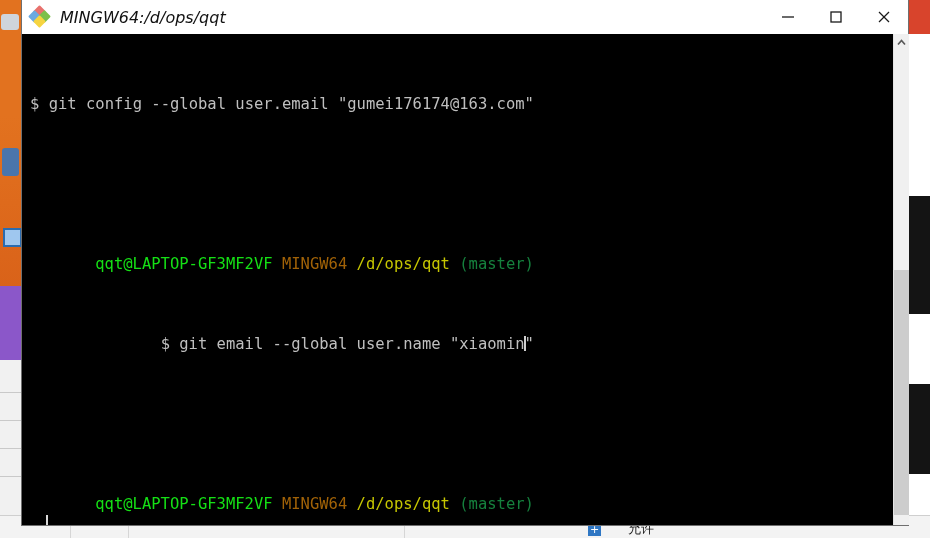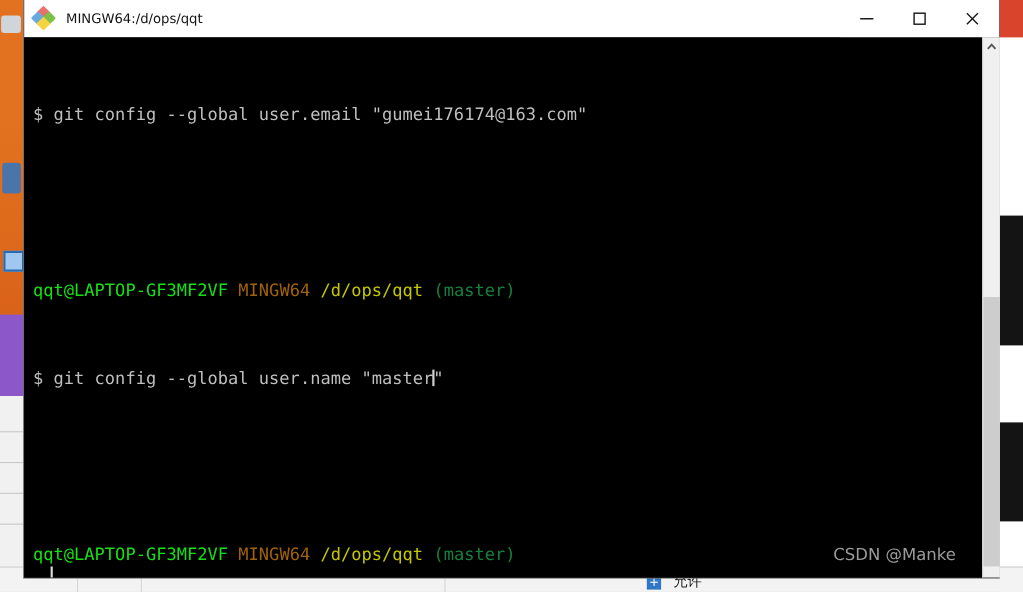--- a/index.html
+++ b/index.html
@@ -163,24 +163,25 @@
     border-radius: 1px;
   }
   #app-icon i.d-red    { left: 5px;  top: 0px;  background: #e8716d; }
   #app-icon i.d-blue   { left: 0px;  top: 5px;  background: #6aa9e0; }
   #app-icon i.d-green  { left: 10px; top: 5px;  background: #7cc04a; }
   #app-icon i.d-yellow { left: 5px;  top: 10px; background: #f6d440; }
 
   #win-title {
     margin-left: 10px;
     font-family: "DejaVu Sans", "Liberation Sans", sans-serif;
-    font-size: 12px;
+    font-size: 16px;
     color: #121212;
     white-space: nowrap;
     letter-spacing: 0px;
+    font-style: italic;
   }
   #win-controls {
     margin-left: auto;
     display: flex;
     height: 34px;
   }
   .wc {
     width: 48px; height: 34px;
     display: flex;
     align-items: center;
@@ -190,20 +191,21 @@
   .wc svg { display: block; }
 
   
   #term {
     position: absolute;
     left: 0; top: 34px;
     width: 871px;
     height: 491px;
     background: #000000;
     overflow: hidden;
+    text-align: right;
   }
   #term-inner {
     position: absolute;
     left: 8px; top: 0px;
     font-family: "DejaVu Sans Mono", "Liberation Mono", monospace;
     font-size: 15.5px;
     line-height: 20px;
     white-space: pre;
     color: #bfbfbf;
   }
@@ -284,21 +286,21 @@
   <div class="bg-right-dark1"></div>
   <div class="bg-right-dark2"></div>
 
   <div class="bg-bottom-bar">
     <div class="bb-seg" style="left:70px;  height:18px;"></div>
     <div class="bb-seg" style="left:128px; height:18px;"></div>
     <div class="bb-seg" style="left:404px; height:18px;"></div>
 
     <div class="bb-text" style="left:512px;"></div>
     <div class="bb-plus" style="left:588px;">+</div>
-    <div class="bb-cn" style="left:612px;text-align:center;">允许</div>
+    <div class="bb-cn" style="left:628px;text-align:center;">允许</div>
   </div>
 </div>
 
 <div id="window">
 
   <div id="titlebar">
     <div id="app-icon">
       <i class="d-red"></i>
         <i class="d-blue"></i>
         <i class="d-green"></i>
@@ -328,21 +330,21 @@
 
   <div id="term">
     <div id="term-inner">
 
       <div class="ln"><span class="c-white">$ git config --global user.email "gumei176174@163.com"</span></div>
 
       <div class="ln"></div>
 
       <div class="ln"><span class="c-green">qqt@LAPTOP-GF3MF2VF</span><span class="c-white"> </span><span class="c-magenta">MINGW64</span><span class="c-white"> </span><span class="c-yellow">/d/ops/qqt</span><span class="c-white"> </span><span class="c-cyan">(master)</span></div>
 
-      <div class="ln"><span class="c-white">$ git config --global user.name "master</span><span class="cursor-bar"></span><span class="c-white">"</span></div>
+      <div class="ln"><span class="c-white">$ git email --global user.name "xiaomin</span><span class="cursor-bar"></span><span class="c-white">"</span></div>
 
       <div class="ln"></div>
 
       <div class="ln"><span class="c-green">qqt@LAPTOP-GF3MF2VF</span><span class="c-white"> </span><span class="c-magenta">MINGW64</span><span class="c-white"> </span><span class="c-yellow">/d/ops/qqt</span><span class="c-white"> </span><span class="c-cyan">(master)</span></div>
 
       
       
       
       
 
@@ -363,21 +365,20 @@
       
 
       
 
       
 
     </div>
 
     <div id="block-cursor"></div>
 
-    <div id="watermark">CSDN @Manke</div>
   </div>
 
   <div id="scrollbar">
     <div id="sb-up">
       <svg width="9" height="7" viewBox="0 0 9 7">
         <polyline points="1,5.5 4.5,1.5 8,5.5" fill="none" stroke="#595959" stroke-width="1.7"></polyline>
       </svg>
     </div>
     <div id="sb-thumb"></div>
   </div>

